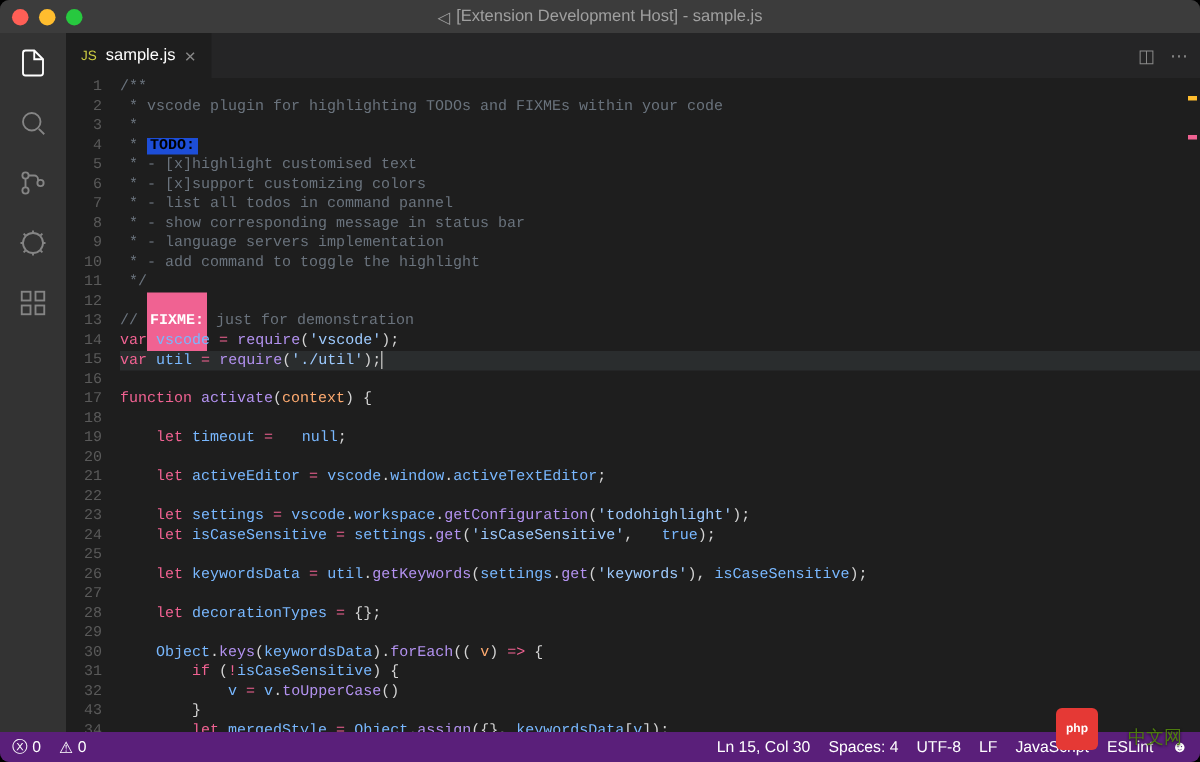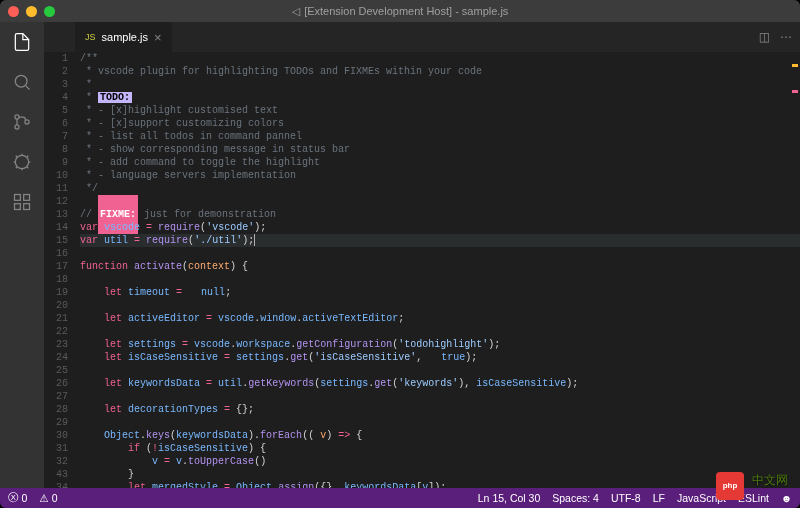--- a/index.html
+++ b/index.html
@@ -12,47 +12,47 @@
 .dot.yellow { background: #ffbd2e; }
 .dot.green { background: #27c93f; }
 .title { position: absolute; left: 50%; transform: translateX(-50%); color: #a0a0a0; font-size: 11px; display: flex; align-items: center; gap: 4px; }
 .body { flex: 1; display: flex; overflow: hidden; }
 .activitybar { width: 44px; background: #333333; display: flex; flex-direction: column; align-items: center; padding-top: 8px; gap: 16px; }
 .activitybar .icon { width: 24px; height: 24px; color: #858585; display: flex; align-items: center; justify-content: center; cursor: pointer; }
 .activitybar .icon.active { color: #fff; }
 .main { flex: 1; display: flex; flex-direction: column; background: #1e1e1e; }
 .tabs { height: 30px; background: #252526; display: flex; align-items: center; justify-content: space-between; padding-right: 8px; }
 .tabgroup { display: flex; height: 100%; }
-.tab { height: 100%; background: #1e1e1e; color: #fff; padding: 0 10px; display: flex; align-items: center; gap: 6px; font-size: 11px; border-right: 1px solid #252526; margin-left: 31px; }
+.tab { height: 100%; background: #1e1e1e; color: #fff; padding: 0 10px; display: flex; align-items: center; gap: 6px; font-size: 11px; border-right: 1px solid #252526; }
 .tab .close { color: #888; font-size: 13px; cursor: pointer; }
 .tab-actions { display: flex; gap: 10px; color: #888; font-size: 12px; }
 .editor { flex: 1; display: flex; font-family: Menlo, Monaco, "Courier New", monospace; font-size: 10px; overflow: hidden; position: relative; background: #1e1e1e; }
 .gutter { width: 36px; text-align: right; padding-right: 12px; color: #5a5a5a; user-select: none; }
 .gutter div { height: 13px; line-height: 13px; }
 .code { flex: 1; color: #d4d4d4; position: relative; }
 .code-line { height: 13px; line-height: 13px; white-space: pre; }
 .code-line.current { background: #2a2d2e; }
-.hl-todo { background: #c4b5fd; color: #000; padding: 0 2px; font-weight: bold; }
+.hl-todo { background: #1d4ed8; color: #000; padding: 0 2px; font-weight: bold; }
 .hl-fixme { background: #f06292; color: #fff; padding: 14px 2px; font-weight: bold; }
 .c-comment { color: #6a737d; }
 .c-keyword { color: #f06292; }
 .c-var { color: #79b8ff; }
 .c-func { color: #b392f0; }
 .c-string { color: #9ecbff; }
 .c-prop { color: #79b8ff; }
 .c-param { color: #ffab70; }
 .c-bool { color: #79b8ff; padding-left: 13px; }
 .c-punct { color: #d4d4d4; }
 .cursor { display: inline-block; width: 1px; height: 12px; background: #aeafad; vertical-align: middle; }
 .decoration-bar { position: absolute; right: 0; top: 0; width: 10px; height: 100%; }
 .deco { position: absolute; right: 2px; width: 6px; height: 3px; }
 .statusbar { height: 20px; background: #5a1f7a; color: #fff; display: flex; align-items: center; justify-content: space-between; padding: 0 8px; font-size: 10.5px; }
 .status-left, .status-right { display: flex; gap: 12px; align-items: center; }
 .status-item { display: flex; align-items: center; gap: 3px; cursor: pointer; }
-.watermark { position: absolute; bottom: 8px; right: 12px; display: flex; align-items: flex-start; gap: 8px; z-index: 100; }
+.watermark { position: absolute; bottom: 8px; right: 12px; display: flex; align-items: flex-end; gap: 20px; z-index: 100; }
 .wm-logo { width: 28px; height: 28px; background: #e53935; border-radius: 4px; display: flex; align-items: center; justify-content: center; color: #fff; font-size: 8px; font-weight: bold; line-height: 1; text-align: center; }
 .wm-text { color: #4d7c0f; font-size: 12px; text-shadow: 0 1px 2px rgba(0,0,0,0.8); }
 svg { width: 20px; height: 20px; }
 </style>
 </head>
 <body>
 
 <div class="window">
   <div class="titlebar">
     <div class="traffic">
@@ -158,22 +158,22 @@
           </div>
         <div class="code" id="code">
             <div class="code-line"><span class="c-comment">/**</span></div>
             <div class="code-line"><span class="c-comment"> * vscode plugin for highlighting TODOs and FIXMEs within your code</span></div>
             <div class="code-line"><span class="c-comment"> *</span></div>
             <div class="code-line"><span class="c-comment"> * </span><span class="hl-todo">TODO:</span></div>
             <div class="code-line"><span class="c-comment"> * - [x]highlight customised text</span></div>
             <div class="code-line"><span class="c-comment"> * - [x]support customizing colors</span></div>
             <div class="code-line"><span class="c-comment"> * - list all todos in command pannel</span></div>
             <div class="code-line"><span class="c-comment"> * - show corresponding message in status bar</span></div>
+            <div class="code-line"><span class="c-comment"> * - language servers implementation</span></div>
             <div class="code-line"><span class="c-comment"> * - add command to toggle the highlight</span></div>
-            <div class="code-line"><span class="c-comment"> * - language servers implementation</span></div>
             <div class="code-line"><span class="c-comment"> */</span></div>
             <div class="code-line"></div>
             <div class="code-line"><span class="c-comment">// </span><span class="hl-fixme">FIXME:</span><span class="c-comment"> just for demonstration</span></div>
             <div class="code-line"><span class="c-keyword">var</span><span> </span><span class="c-var">vscode</span><span> </span><span class="c-keyword">=</span><span> </span><span class="c-func">require</span><span class="c-punct">(</span><span class="c-string">'vscode'</span><span class="c-punct">);</span></div>
             <div class="code-line current"><span class="c-keyword">var</span><span> </span><span class="c-var">util</span><span> </span><span class="c-keyword">=</span><span> </span><span class="c-func">require</span><span class="c-punct">(</span><span class="c-string">'./util'</span><span class="c-punct">);</span><span class="cursor"></span></div>
             <div class="code-line"></div>
             <div class="code-line"><span class="c-keyword">function</span><span> </span><span class="c-func">activate</span><span class="c-punct">(</span><span class="c-param">context</span><span class="c-punct">) {</span></div>
             <div class="code-line"></div>
             <div class="code-line"><span>    </span><span class="c-keyword">let</span><span> </span><span class="c-var">timeout</span><span> </span><span class="c-keyword">=</span><span> </span><span class="c-bool">null</span><span class="c-punct">;</span></div>
             <div class="code-line"></div>

